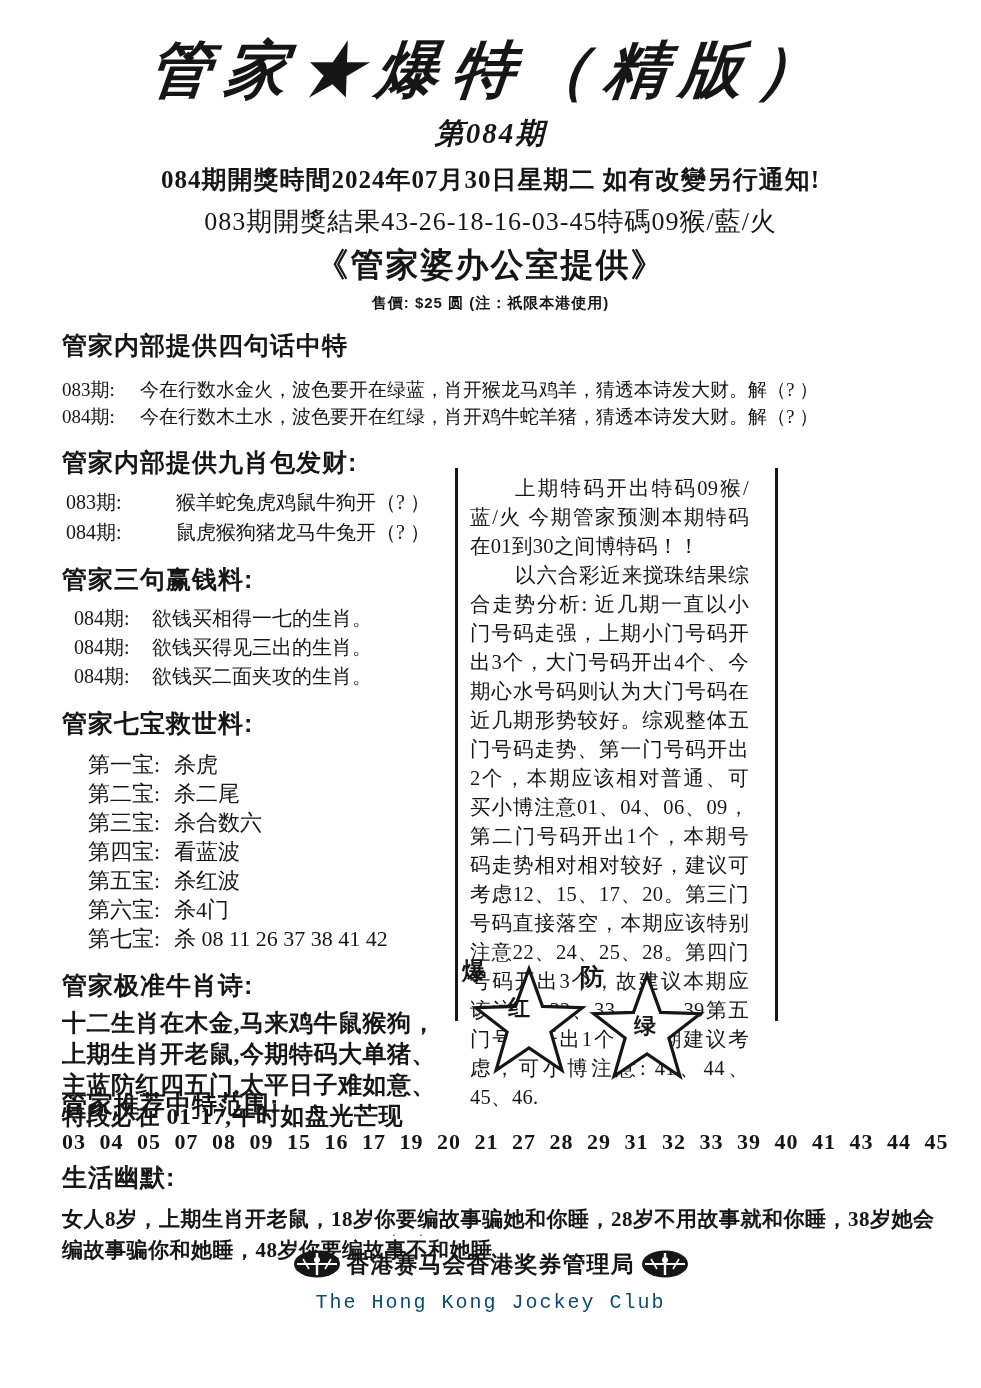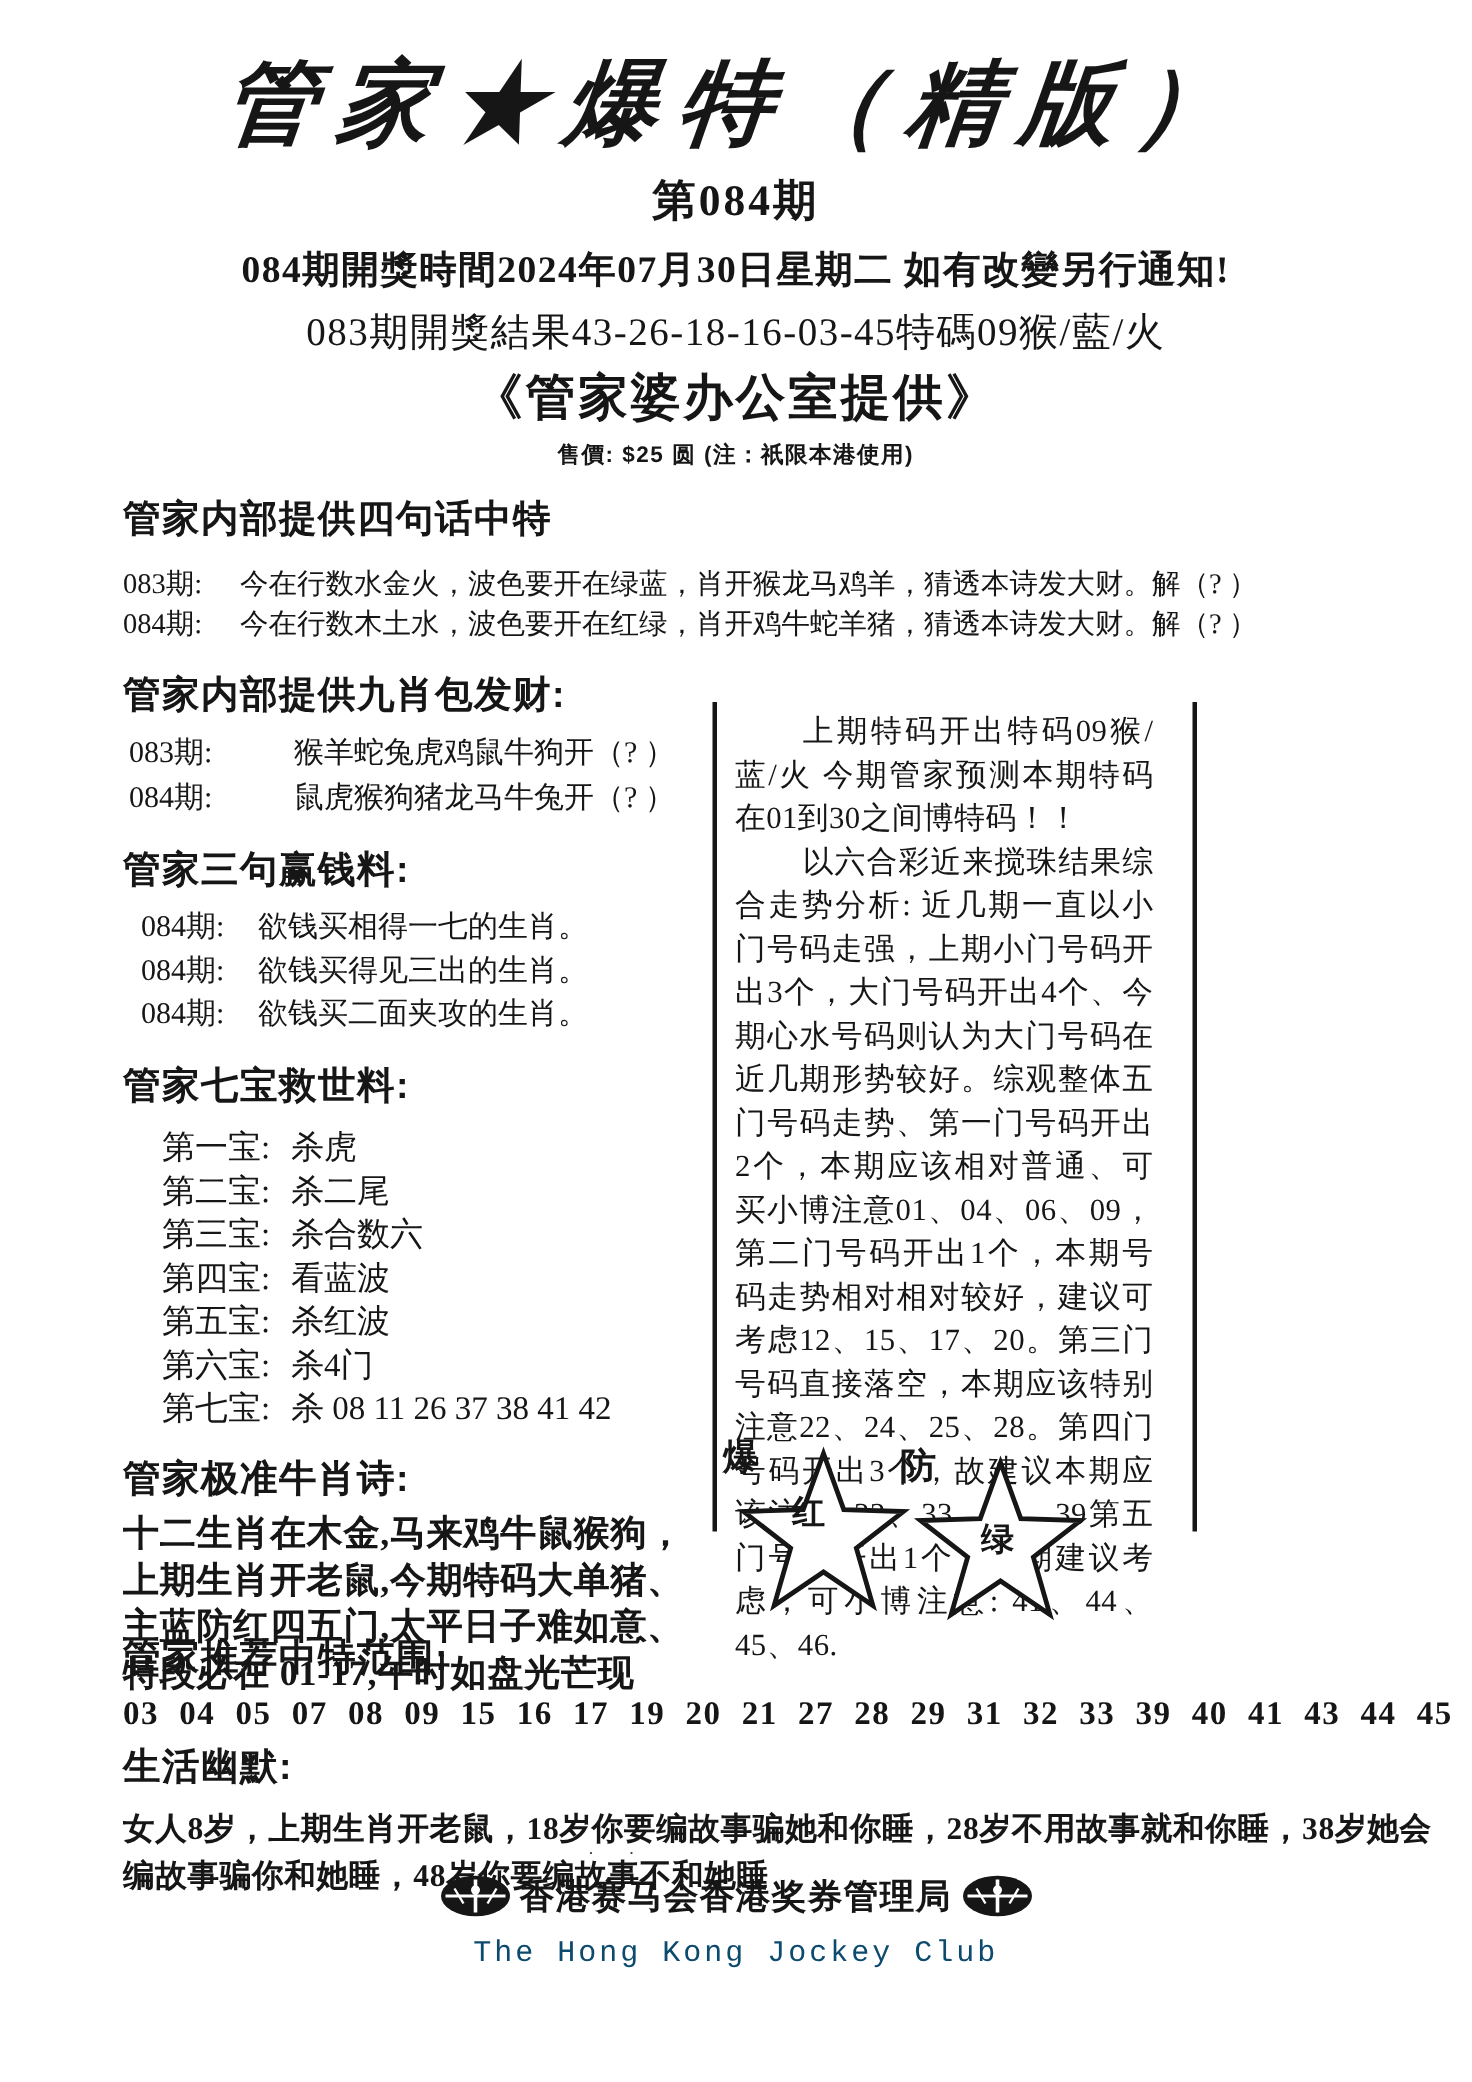--- a/index.html
+++ b/index.html
@@ -16,40 +16,40 @@
   
   .hdr { text-align:center; }
   .main-title{
     font-family:"Liberation Sans", sans-serif;
     font-size:62px; font-weight:900; font-style:italic;
     letter-spacing:14px; transform:skewX(-6deg);
     display:inline-block; line-height:1.35;
   }
   .issue-no{
     font-family:"Liberation Serif", serif;
-    font-size:29px; font-weight:bold; margin-top:2px; letter-spacing:2px;
+    font-size:29px; font-weight:bold; margin-top:2px; letter-spacing:2px;font-style:italic;
   }
   .notice-line{
     font-family:"Liberation Serif", serif;
     font-size:25px; font-weight:bold; margin-top:9px; letter-spacing:1px;
   }
   .result-line{
     font-family:"Liberation Serif", serif;
     font-size:26px; margin-top:8px; letter-spacing:1px;
   }
   .provider-line{
     font-size:33px; font-weight:bold; margin-top:4px; letter-spacing:2px;
   }
   .price-line{
     font-family:"Liberation Sans", sans-serif;
     font-size:15px; font-weight:bold; margin-top:6px; letter-spacing:1px;
   }
 
   
-  .content { padding:0 62px;margin-left:20px; }
+  .content { padding:0 62px; }
   .sec-title{
     font-family:"Liberation Sans", sans-serif;
     font-size:25px; font-weight:bold; letter-spacing:1px;
     margin-top:16px;
   }
   .row{ display:flex; font-size:20px; line-height:28px; }
   .row .lbl{ flex:0 0 78px; }
   .full-rows{ margin-top:14px; }
   .full-rows .row{ font-size:19px; line-height:27px; }
 

